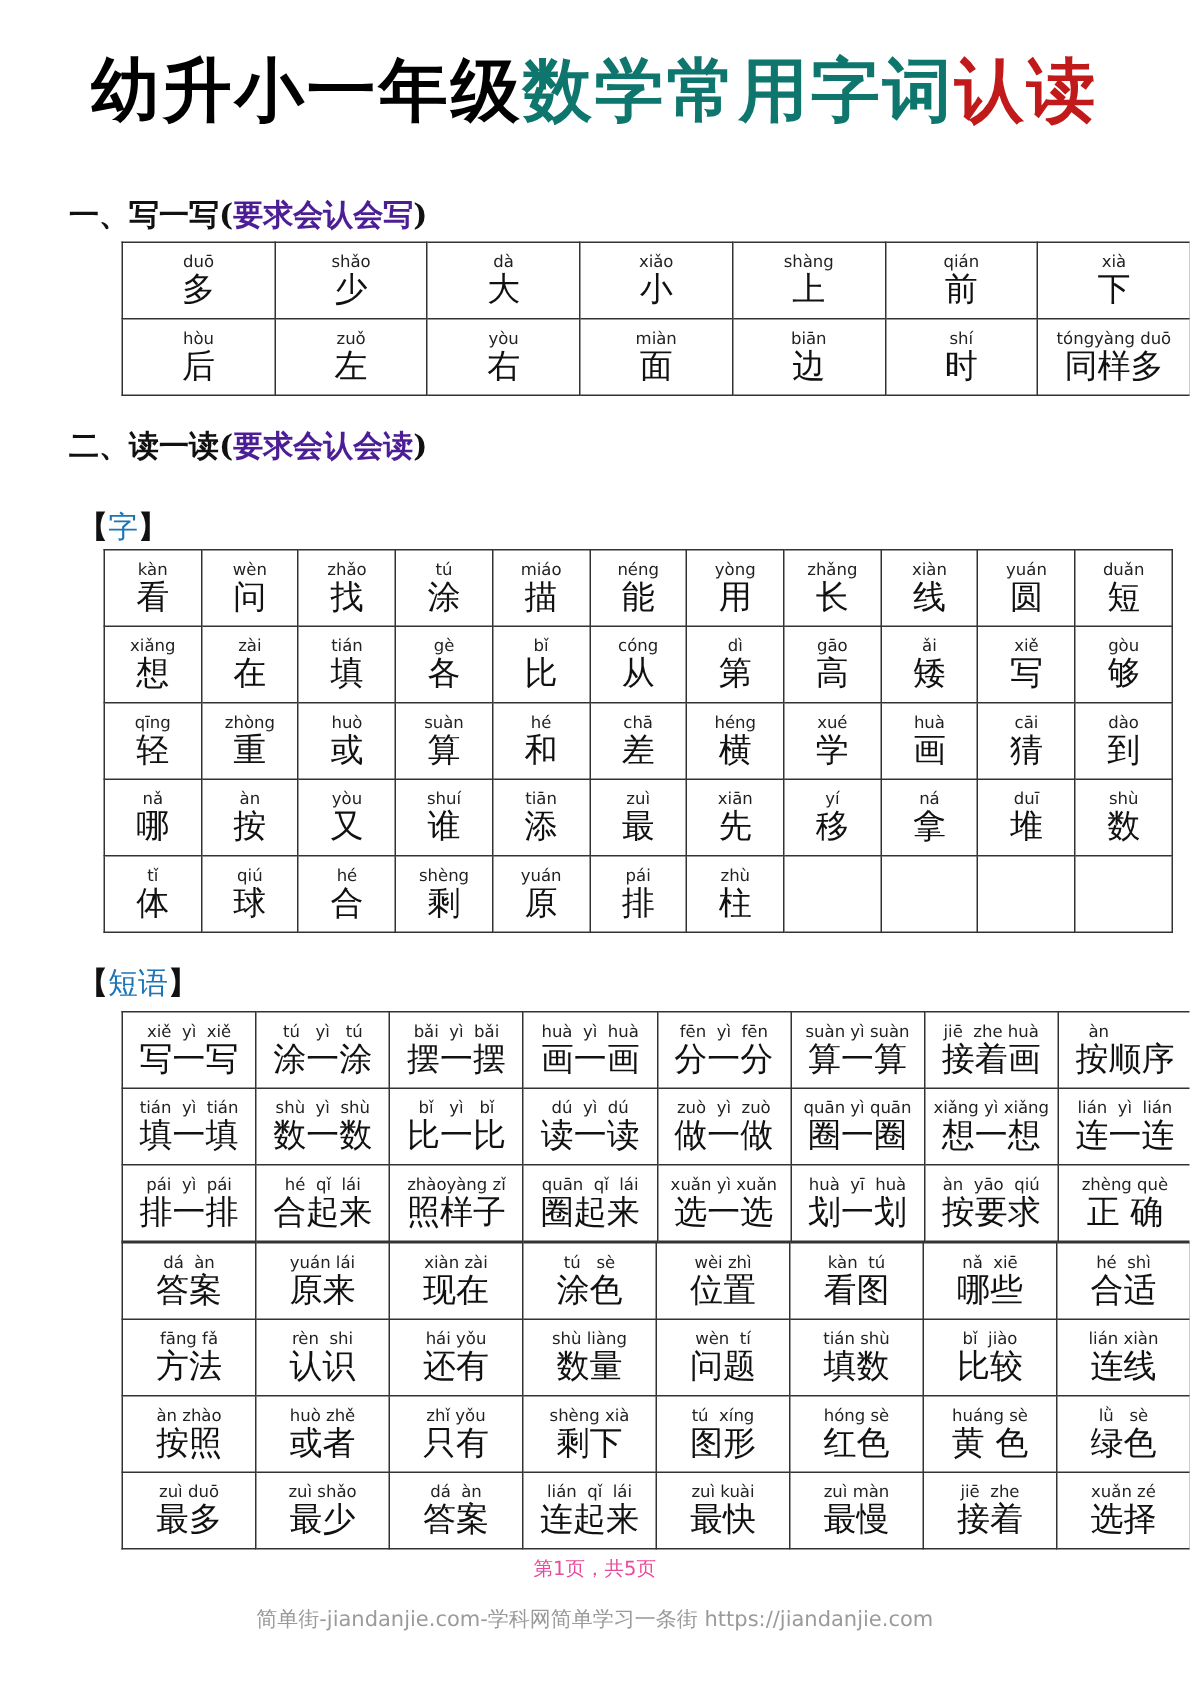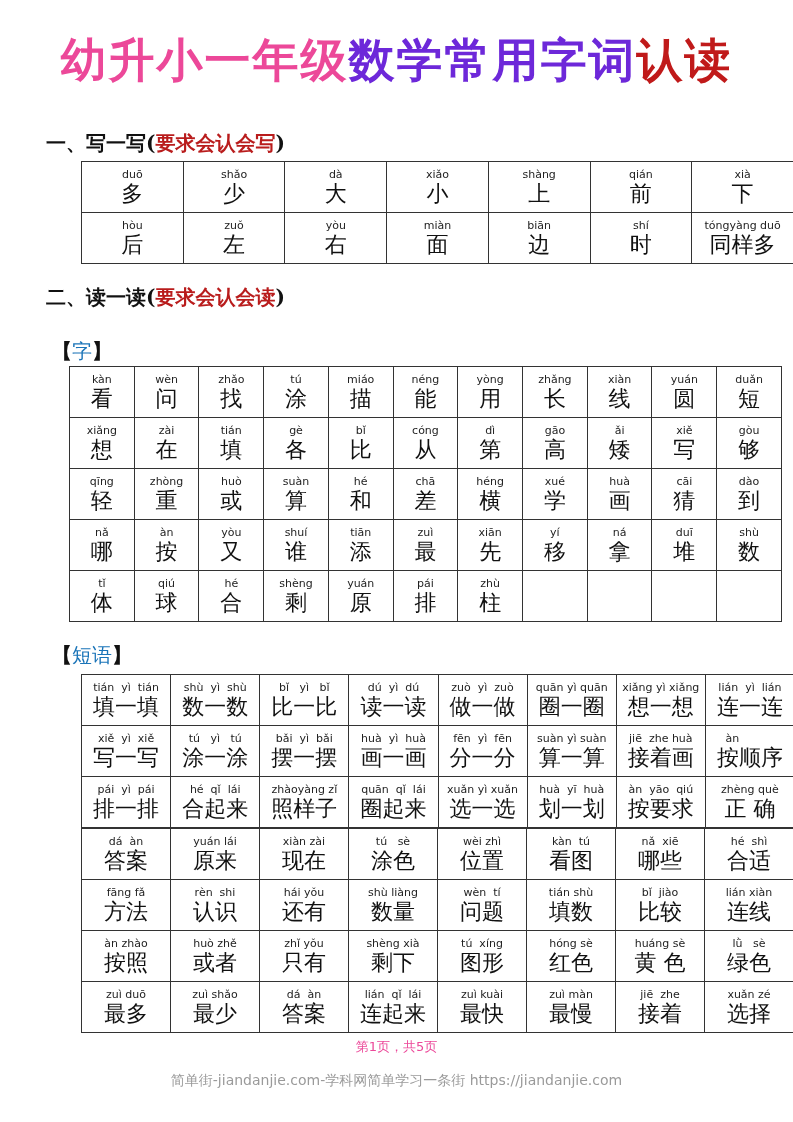--- a/index.html
+++ b/index.html
@@ -1,27 +1,27 @@
 <!DOCTYPE html>
 <html><head>
   <meta charset="utf-8">
   <style>
     html, body { margin: 0; padding: 0; background: #ffffff; }
     body { width: 793px; height: 1122px; position: relative; overflow: hidden;
            font-family: "DejaVu Sans", "Liberation Sans", sans-serif; color: #111; }
     .title { position: absolute; left: 0; width: 793px; top: 30px; text-align: center;
              font-family: "DejaVu Serif", "Liberation Serif", serif; font-weight: bold;
              font-size: 46px; letter-spacing: 2px; line-height: 60px; }
-    .title .t-black { color: #ec4899; }
-    .title .t-blue { color: #6d28d9; }
+    .title .t-black { color: #000000; }
+    .title .t-blue { color: #0f766e; }
     .title .t-red { color: #c01a1a; margin-top: 12px; }
 
     .sec { position: absolute; left: 46px; font-family: "DejaVu Serif", "Liberation Serif", serif;
            font-weight: bold; font-size: 20px; line-height: 26px; color: #111; }
-    .sec .blue { color: #b91c1c; }
+    .sec .blue { color: #4c1d95; }
     .sub { position: absolute; left: 52px; font-size: 20px; line-height: 26px; color: #111;
            font-family: "DejaVu Serif", "Liberation Serif", serif; font-weight: bold; }
     .sub .blue { color: #1a74b8; font-weight: normal; }
 
     table.grid { position: absolute; border-collapse: collapse; table-layout: fixed; margin-left: 41px; }
     table.grid td { border: 1px solid #333; text-align: center; vertical-align: top; padding: 0; overflow: hidden; }
     .py { display: block; font-size: 11px; line-height: 13px; height: 13px; margin-top: 6px;
           color: #222; white-space: pre; font-family: "DejaVu Sans", sans-serif; }
     .hz { display: block; font-size: 22px; line-height: 26px; color: #111;
           font-family: "DejaVu Sans", "Liberation Sans", sans-serif; }
@@ -359,20 +359,54 @@
   </table>
 
 <div class="sub" style="top:642px;">
   <span>【</span><span class="blue">短语</span><span>】</span>
 </div>
 
 <table class="grid" id="t3a">
     <tbody>
       <tr>
         <td>
+          <span class="py">xiě  yì  xiě</span>
+          <span class="hz">写一写</span>
+        </td>
+        <td>
+          <span class="py">tú   yì   tú</span>
+          <span class="hz">涂一涂</span>
+        </td>
+        <td>
+          <span class="py">bǎi  yì  bǎi</span>
+          <span class="hz">摆一摆</span>
+        </td>
+        <td>
+          <span class="py">huà  yì  huà</span>
+          <span class="hz">画一画</span>
+        </td>
+        <td>
+          <span class="py">fēn  yì  fēn</span>
+          <span class="hz">分一分</span>
+        </td>
+        <td>
+          <span class="py">suàn yì suàn</span>
+          <span class="hz">算一算</span>
+        </td>
+        <td>
+          <span class="py">jiē  zhe huà</span>
+          <span class="hz">接着画</span>
+        </td>
+        <td>
+          <span class="py">àn          </span>
+          <span class="hz">按顺序</span>
+        </td>
+      </tr>
+      <tr>
+        <td>
           <span class="py">tián  yì  tián</span>
           <span class="hz">填一填</span>
         </td>
         <td>
           <span class="py">shù  yì  shù</span>
           <span class="hz">数一数</span>
         </td>
         <td>
           <span class="py">bǐ   yì   bǐ</span>
           <span class="hz">比一比</span>
@@ -389,54 +423,20 @@
           <span class="py">quān yì quān</span>
           <span class="hz">圈一圈</span>
         </td>
         <td>
           <span class="py">xiǎng yì xiǎng</span>
           <span class="hz">想一想</span>
         </td>
         <td>
           <span class="py">lián  yì  lián</span>
           <span class="hz">连一连</span>
-        </td>
-      </tr>
-      <tr>
-        <td>
-          <span class="py">xiě  yì  xiě</span>
-          <span class="hz">写一写</span>
-        </td>
-        <td>
-          <span class="py">tú   yì   tú</span>
-          <span class="hz">涂一涂</span>
-        </td>
-        <td>
-          <span class="py">bǎi  yì  bǎi</span>
-          <span class="hz">摆一摆</span>
-        </td>
-        <td>
-          <span class="py">huà  yì  huà</span>
-          <span class="hz">画一画</span>
-        </td>
-        <td>
-          <span class="py">fēn  yì  fēn</span>
-          <span class="hz">分一分</span>
-        </td>
-        <td>
-          <span class="py">suàn yì suàn</span>
-          <span class="hz">算一算</span>
-        </td>
-        <td>
-          <span class="py">jiē  zhe huà</span>
-          <span class="hz">接着画</span>
-        </td>
-        <td>
-          <span class="py">àn          </span>
-          <span class="hz">按顺序</span>
         </td>
       </tr>
       <tr>
         <td>
           <span class="py">pái  yì  pái</span>
           <span class="hz">排一排</span>
         </td>
         <td>
           <span class="py">hé  qǐ  lái</span>
           <span class="hz">合起来</span>

